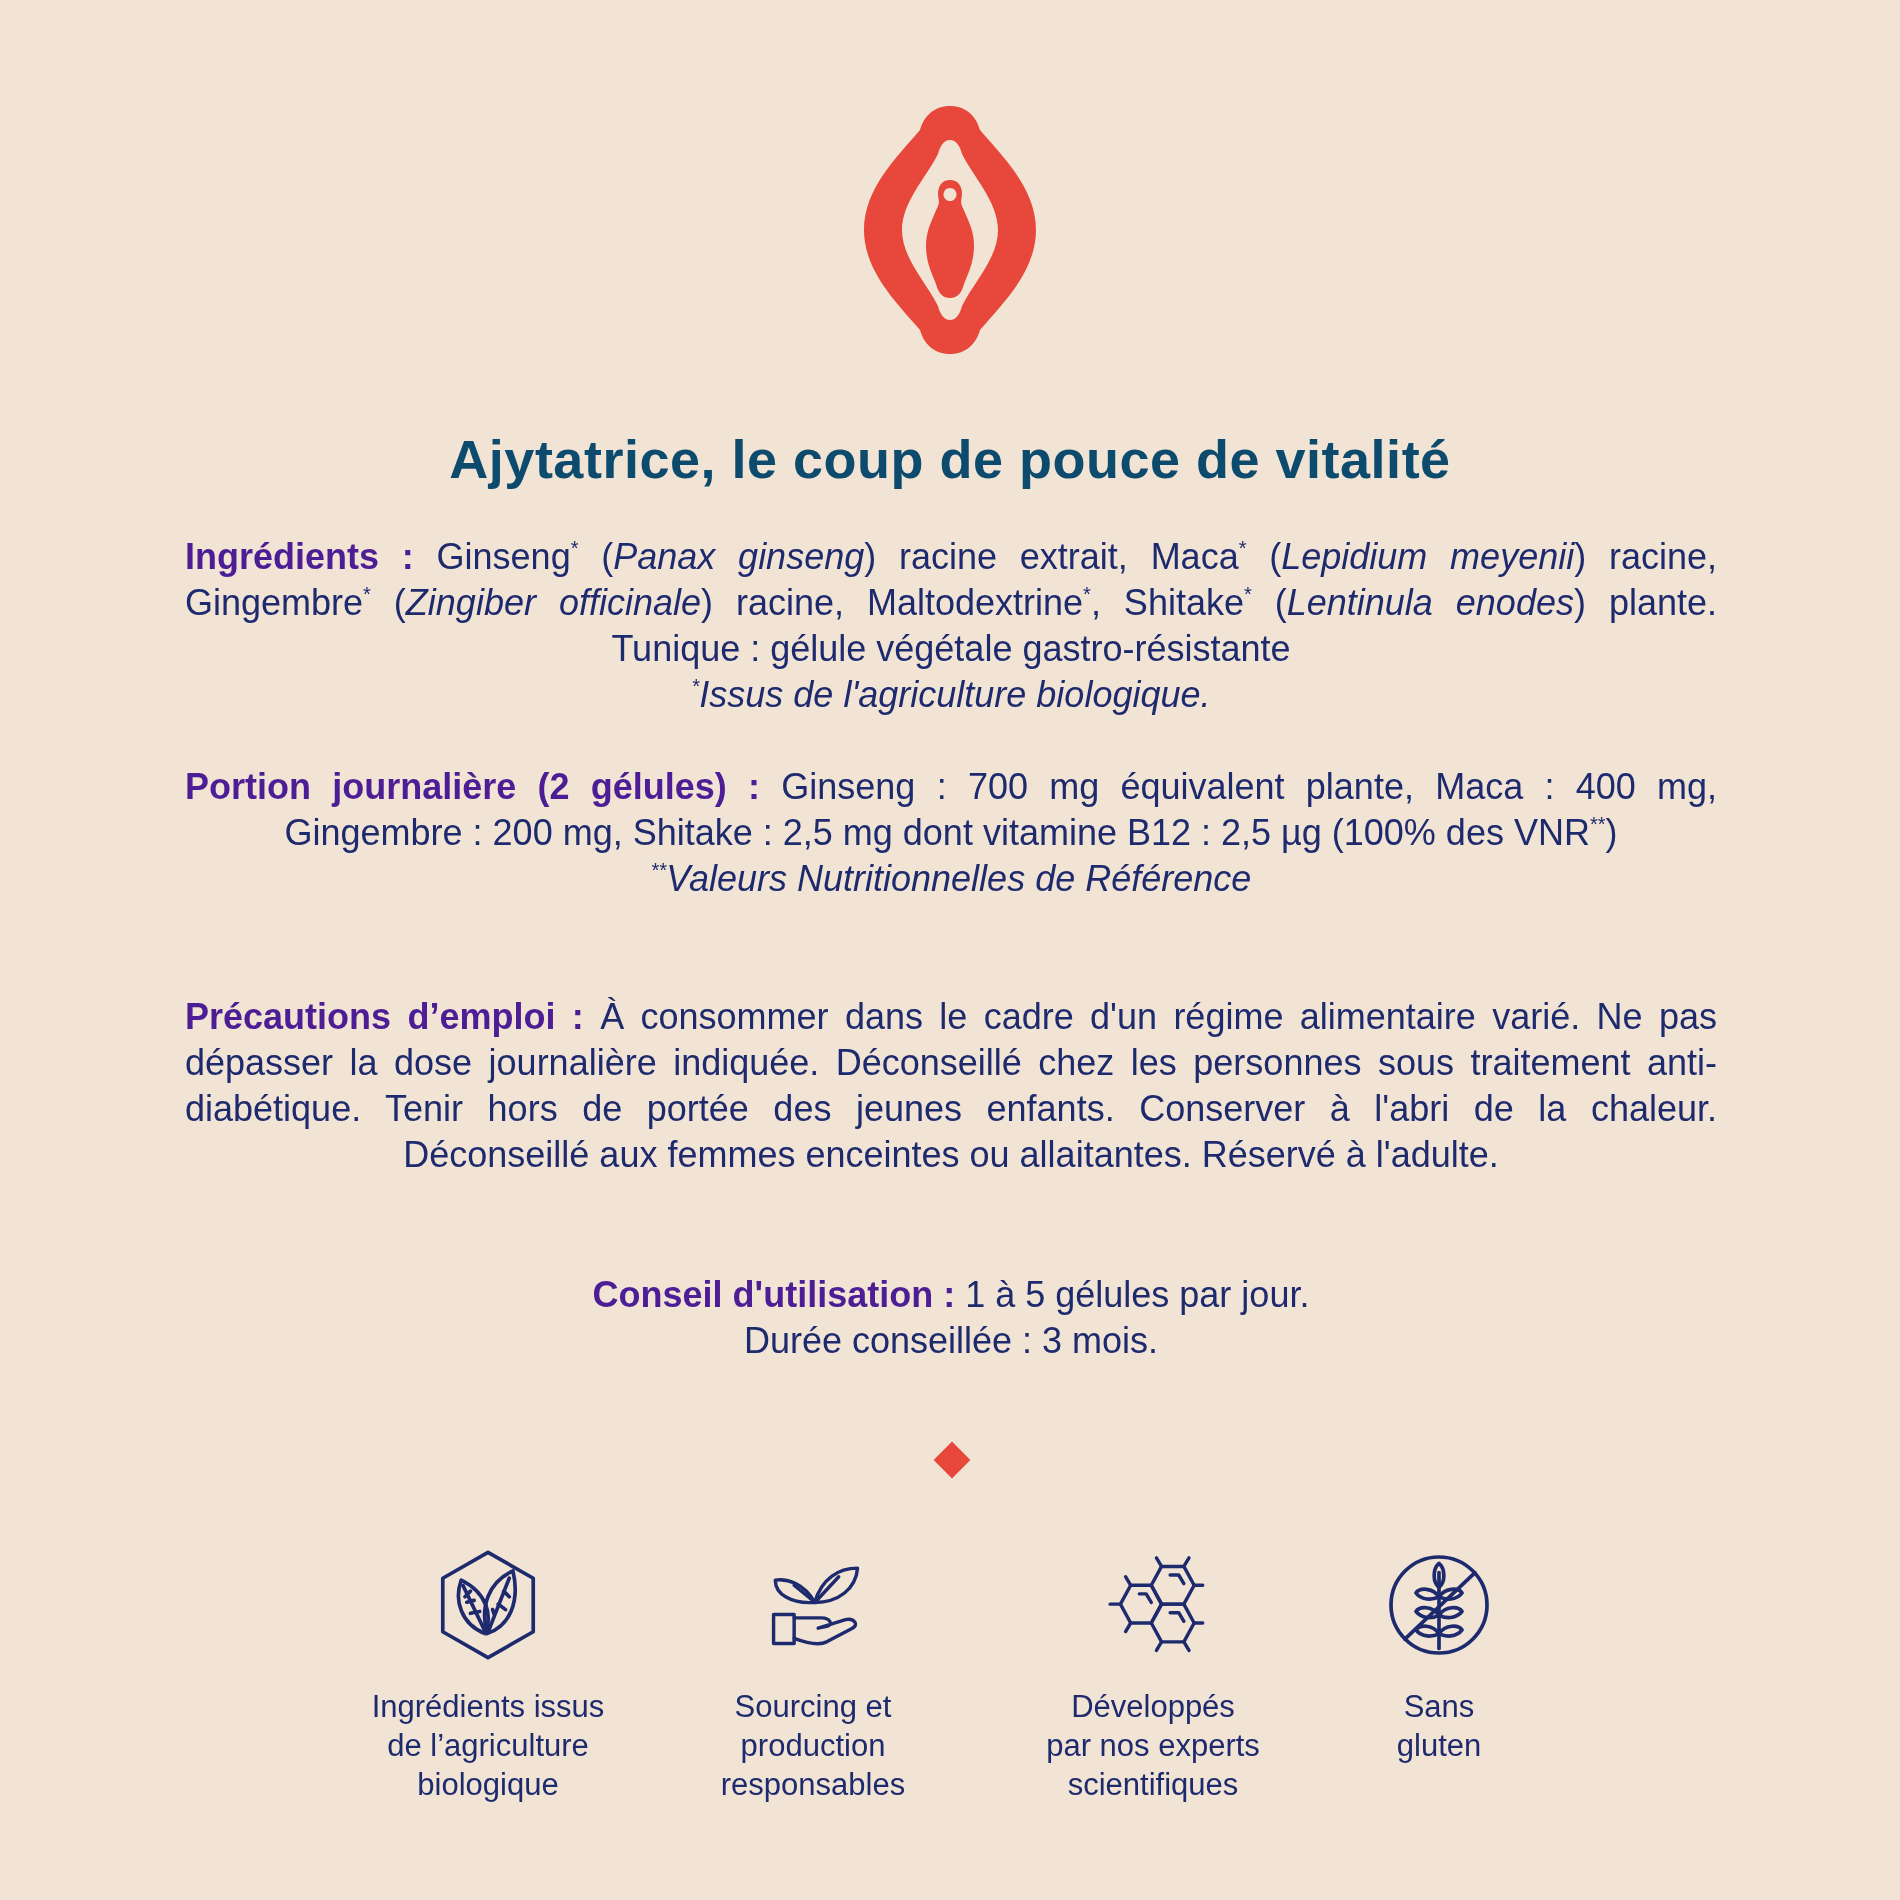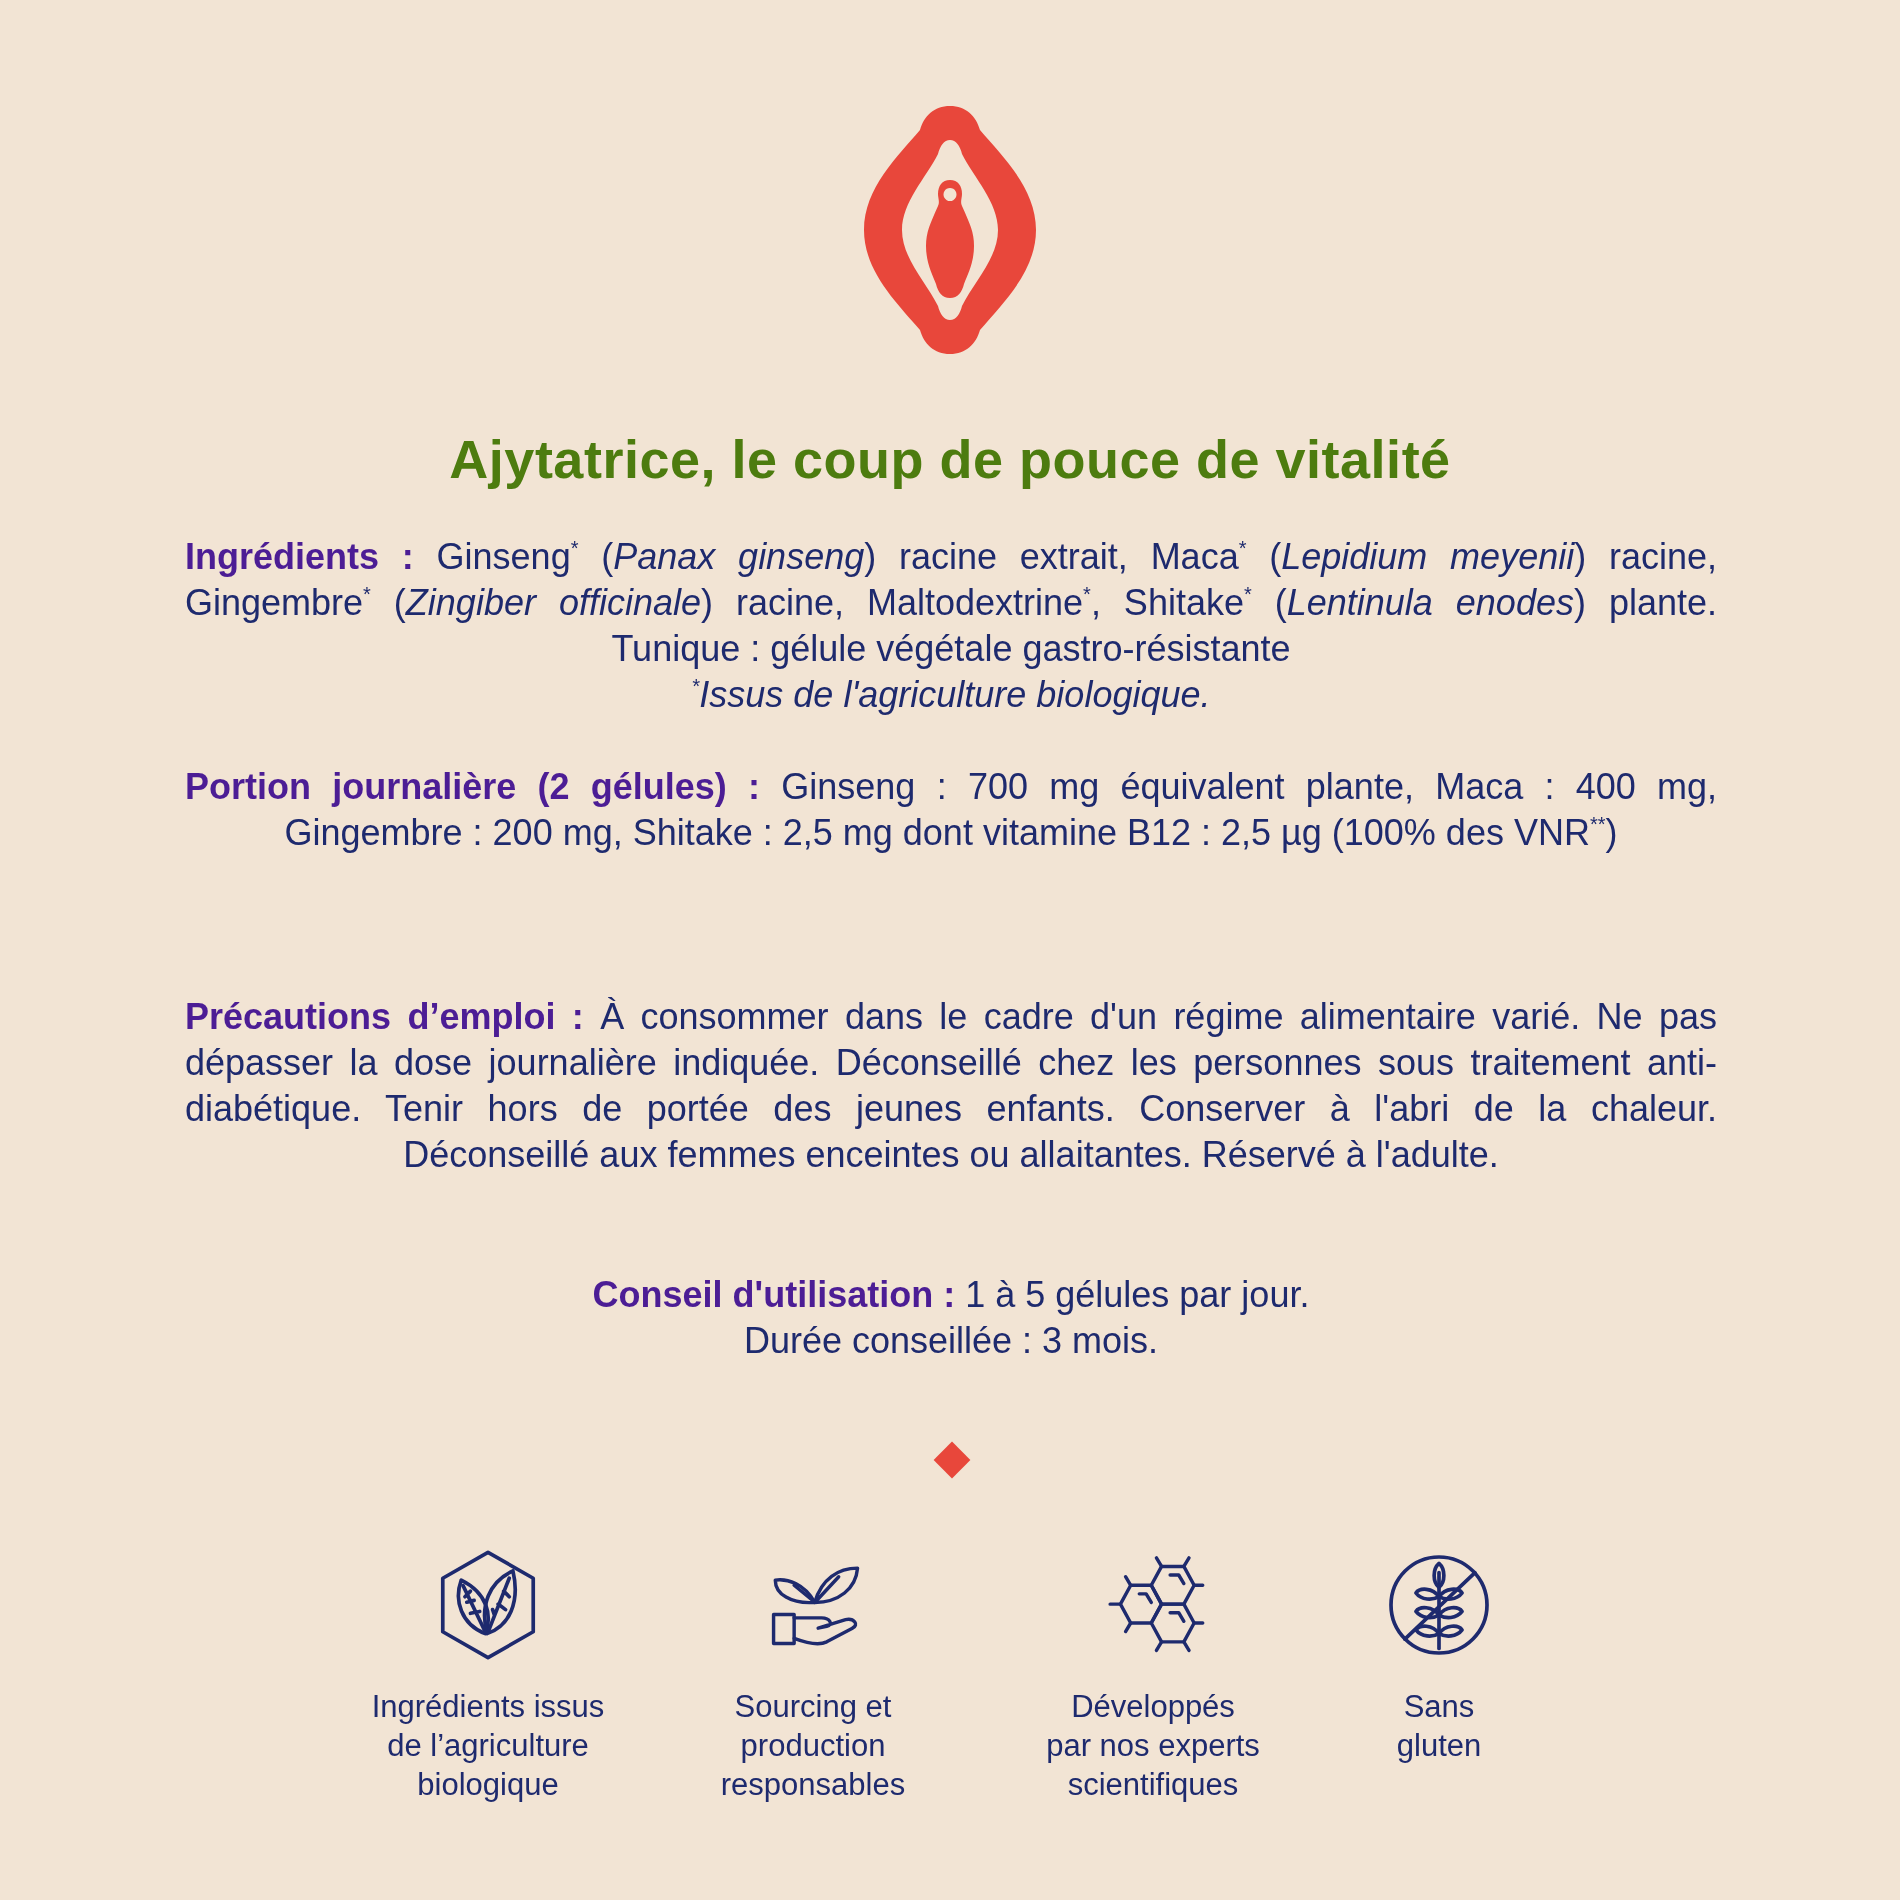--- a/index.html
+++ b/index.html
@@ -24,21 +24,21 @@
       height: 252px;
     }
     .title {
       position: absolute;
       left: 0;
       top: 428px;
       width: 1900px;
       text-align: center;
       font-size: 54px;
       font-weight: bold;
-      color: #4d7c0f;
+      color: #0c4a6e;
       letter-spacing: 0.5px;
     }
     .section {
       position: absolute;
       left: 185px;
       width: 1532px;
       font-size: 36px;
       line-height: 46px;
       text-align: justify;
       text-align-last: center;
@@ -139,20 +139,21 @@
 
 <div class="title">Ajytatrice, le coup de pouce de vitalité</div>
 
 <div class="section" id="s-ingredients">
   <span class="label">Ingrédients :</span><span><span> Ginseng</span><sup>*</sup><span> (</span><i>Panax ginseng</i><span>) racine extrait, Maca</span><sup>*</sup><span> (</span><i>Lepidium meyenii</i><span>) racine, Gingembre</span><sup>*</sup><span> (</span><i>Zingiber officinale</i><span>) racine, Maltodextrine</span><sup>*</sup><span>, Shitake</span><sup>*</sup><span> (</span><i>Lentinula enodes</i><span>) plante. Tunique : gélule végétale gastro-résistante</span></span>
   <span class="note"><sup>*</sup><span>Issus de l'agriculture biologique.</span></span>
 </div>
 
 <div class="section" id="s-portion">
   <span class="label">Portion journalière (2 gélules) :</span><span><span> Ginseng : 700 mg équivalent plante, Maca : 400 mg, Gingembre : 200 mg, Shitake : 2,5 mg dont vitamine B12 : 2,5 µg (100% des VNR</span><sup>**</sup><span>)</span></span>
+  <span class="note"><sup>**</sup><span>Valeurs Nutritionnelles de Référence</span></span>
 </div>
 
 <div class="section" id="s-precautions">
   <span class="label">Précautions d’emploi :</span><span> À consommer dans le cadre d'un régime alimentaire varié. Ne pas dépasser la dose journalière indiquée. Déconseillé chez les personnes sous traitement anti-diabétique. Tenir hors de portée des jeunes enfants. Conserver à l'abri de la chaleur. Déconseillé aux femmes enceintes ou allaitantes. Réservé à l'adulte.</span>
 </div>
 
 <div class="section" id="s-conseil">
   <span class="label">Conseil d'utilisation :</span><span> 1 à 5 gélules par jour.</span><br>
   <span>Durée conseillée : 3 mois.</span>
 </div>

